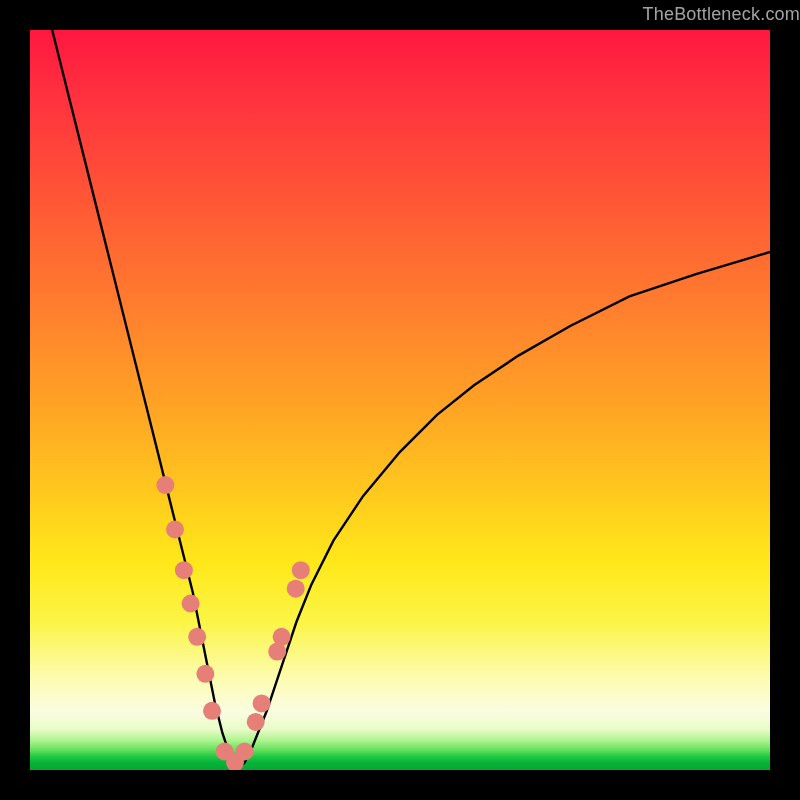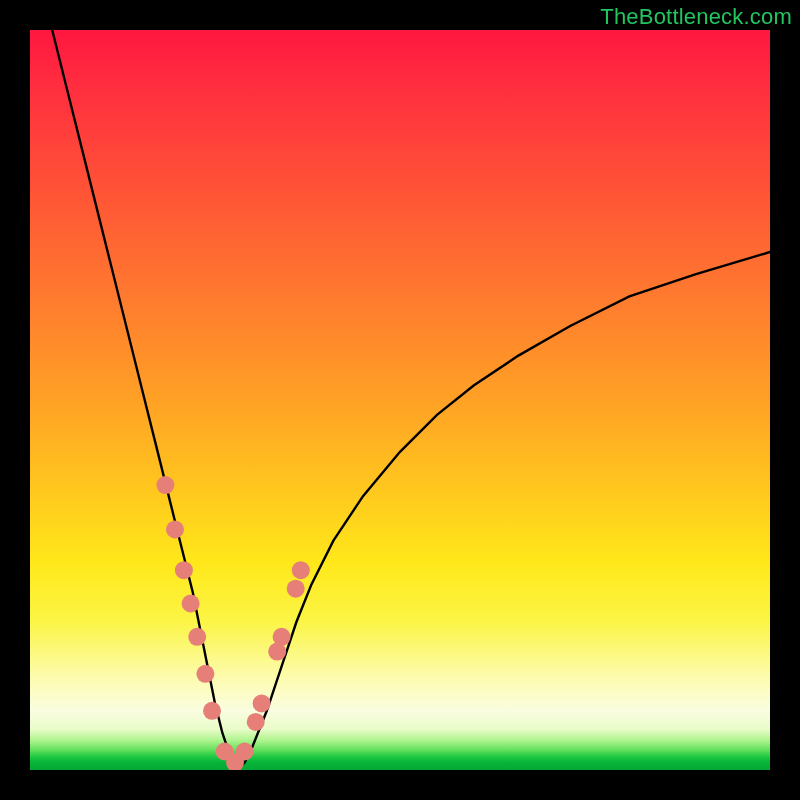--- a/index.html
+++ b/index.html
@@ -42,23 +42,23 @@
       #aef48e 96%,
       #63e05c 97.3%,
       #1fc943 98.2%,
       #06b338 99%,
       #05a734 100%
     );
   }
   .watermark {
     position: absolute;
     top: 4px;
-    right: 8px;
-    color: #22c55e;
-    font-size: 22px;
+    right: 0;
+    color: #a3a3a3;
+    font-size: 18px;
     font-weight: 500;
     letter-spacing: 0.2px;
     user-select: none;
   }
   svg.curve {
     position: absolute;
     top: 0;
     left: 0;
   }
   .marker {

